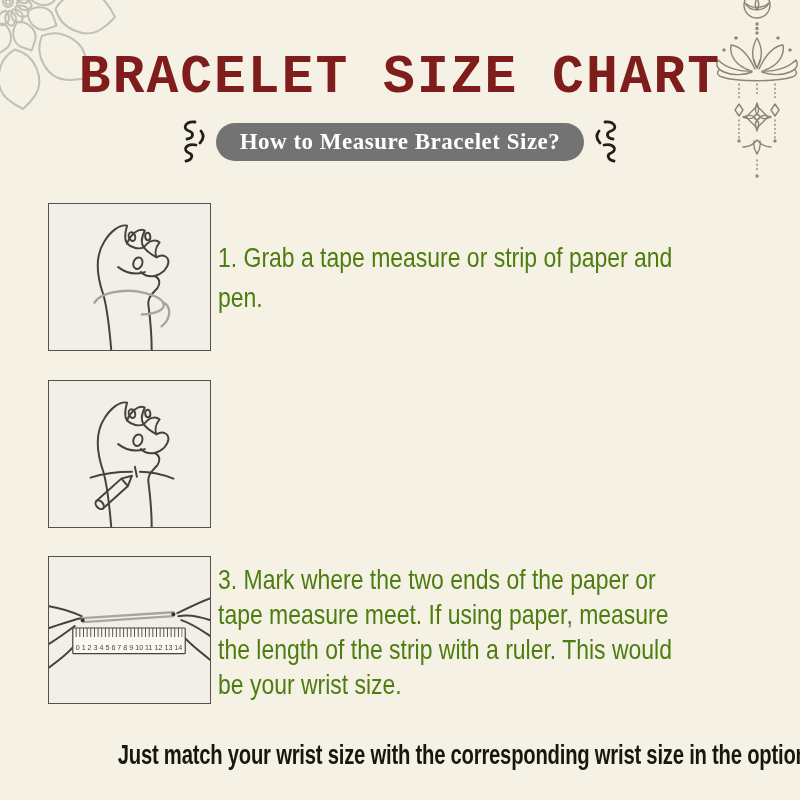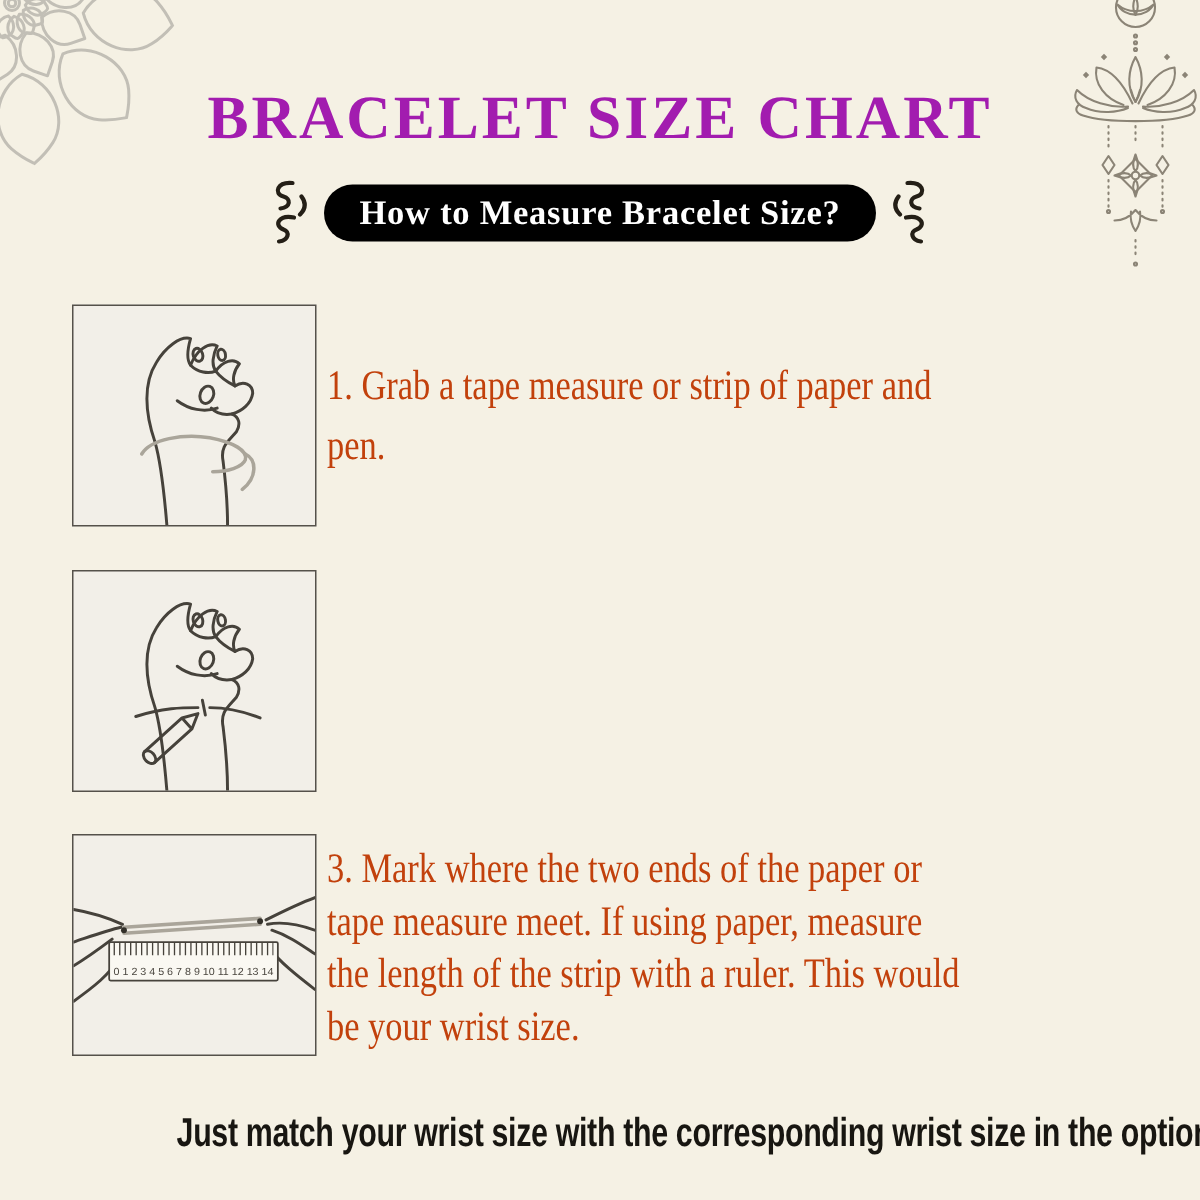--- a/index.html
+++ b/index.html
@@ -8,48 +8,48 @@
     background:#f5f1e4;
     font-family:"Liberation Sans",sans-serif;
     color:#1d1b17;
   }
   
   .mandala{position:absolute;left:-4px;top:-6px;pointer-events:none;}
   .lotus{position:absolute;left:712px;top:0;pointer-events:none;}
   
   .title{
     position:absolute;top:50px;left:0;width:100%;text-align:center;
-    font-family:Liberation Serif, serif;
-    font-weight:700;font-size:41px;letter-spacing:2px;color:#a21caf;
+    font-family:Liberation Mono, monospace;
+    font-weight:700;font-size:53px;letter-spacing:2px;color:#7f1d1d;
     line-height:56px;white-space:nowrap;
   }
   
   .badge-row{
     position:absolute;top:119px;left:0;width:100%;
     display:flex;justify-content:center;align-items:center;gap:11px;
   }
   .badge{
-    background:#000000;color:#ffffff;border-radius:19px;
+    background:#737373;color:#ffffff;border-radius:19px;
     height:38px;line-height:38px;padding:0 24px;
     font-family:"Liberation Serif","DejaVu Serif",serif;
     font-weight:700;font-size:23px;letter-spacing:0.5px;white-space:nowrap;
   }
   .flourish{width:32px;height:46px;}
   
   .step-figure{
     position:absolute;left:48px;width:163px;height:148px;
     background:#f2efe8;border:1.5px solid #55514a;box-sizing:border-box;
   }
   .fig1{top:203px;} .fig2{top:380px;} .fig3{top:556px;}
   .step-figure svg{width:100%;height:100%;display:block;}
   .step-text{position:absolute;left:218px;}
   .txt1{top:238px;} .txt2{top:416px;} .txt3{top:562px;}
   .step-line{
     display:block;white-space:nowrap;height:40px;line-height:40px;
-    font-size:28px;color:#c2410c;font-family:Liberation Serif, serif;
+    font-size:28px;color:#4d7c0f;
   }
   .step-line > span{display:inline-block;transform:scaleX(0.82);transform-origin:0 50%;}
   .txt3 .step-line{height:35px;line-height:35px;}
   .step-line.cont{}
   
   .footer{
     position:absolute;top:740px;left:0;width:100%;text-align:center;white-space:nowrap;
   }
   .footer > span{
     display:inline-block;font-weight:700;font-size:27px;color:#181611;

